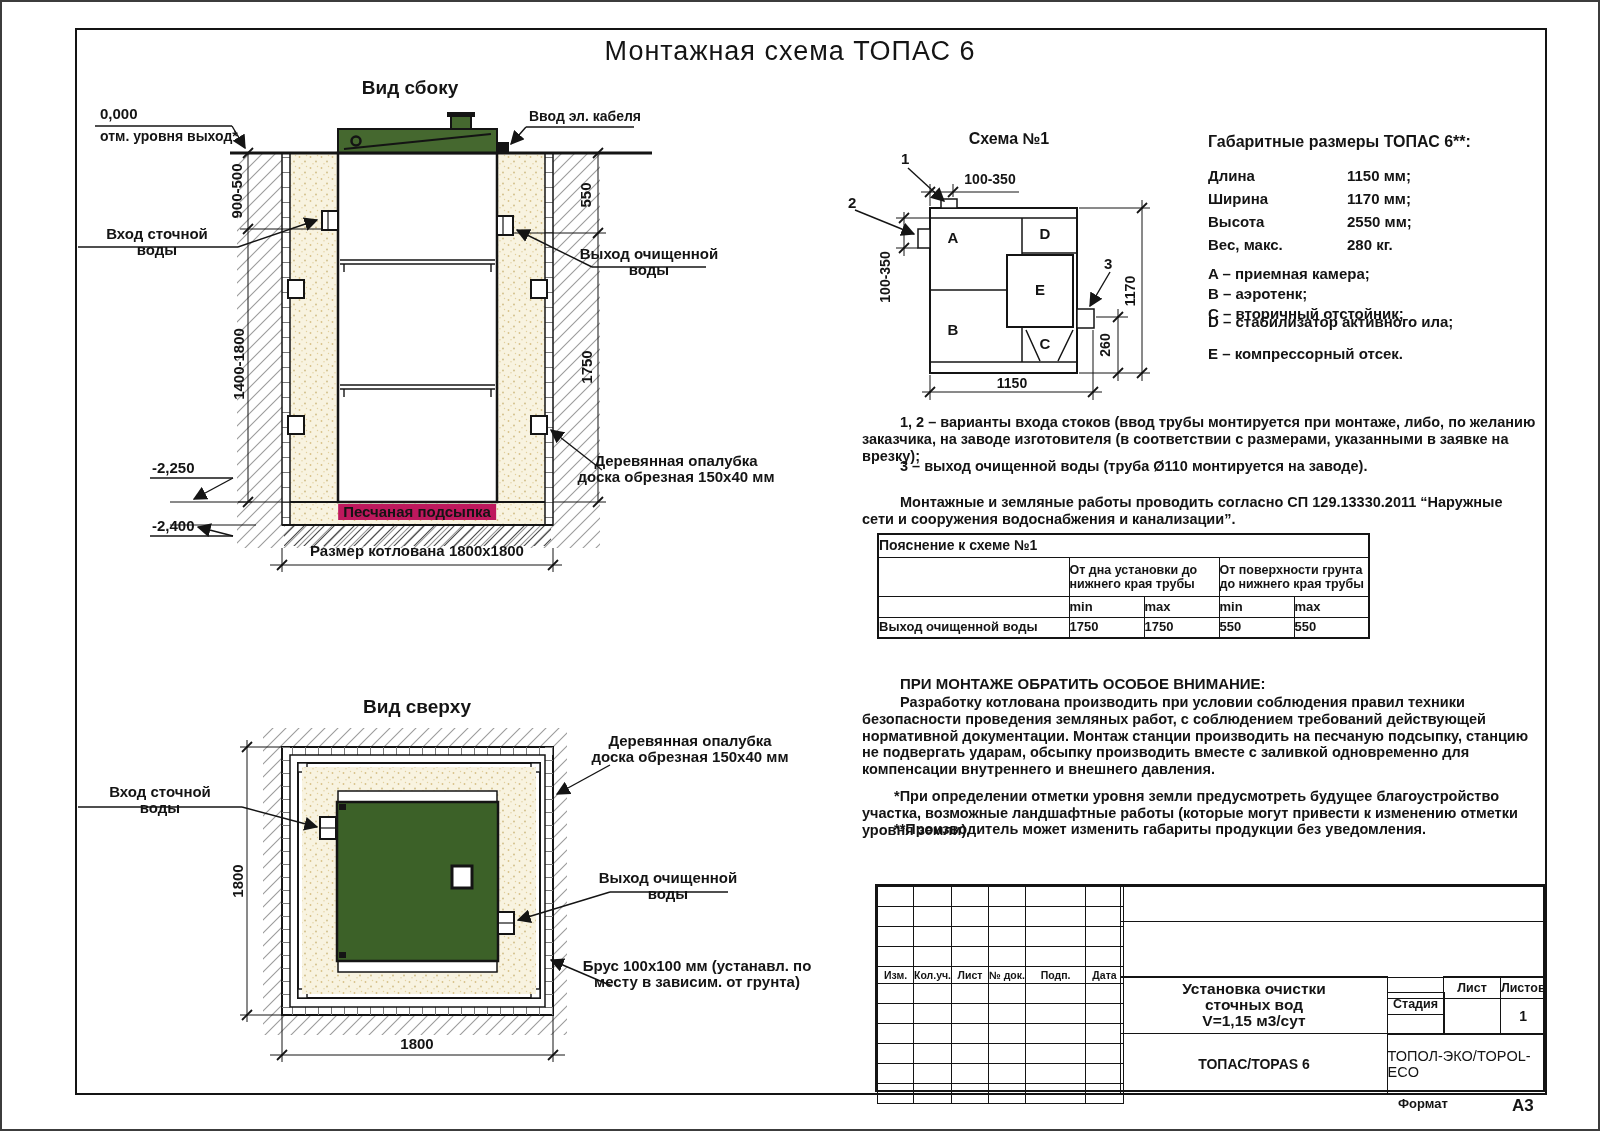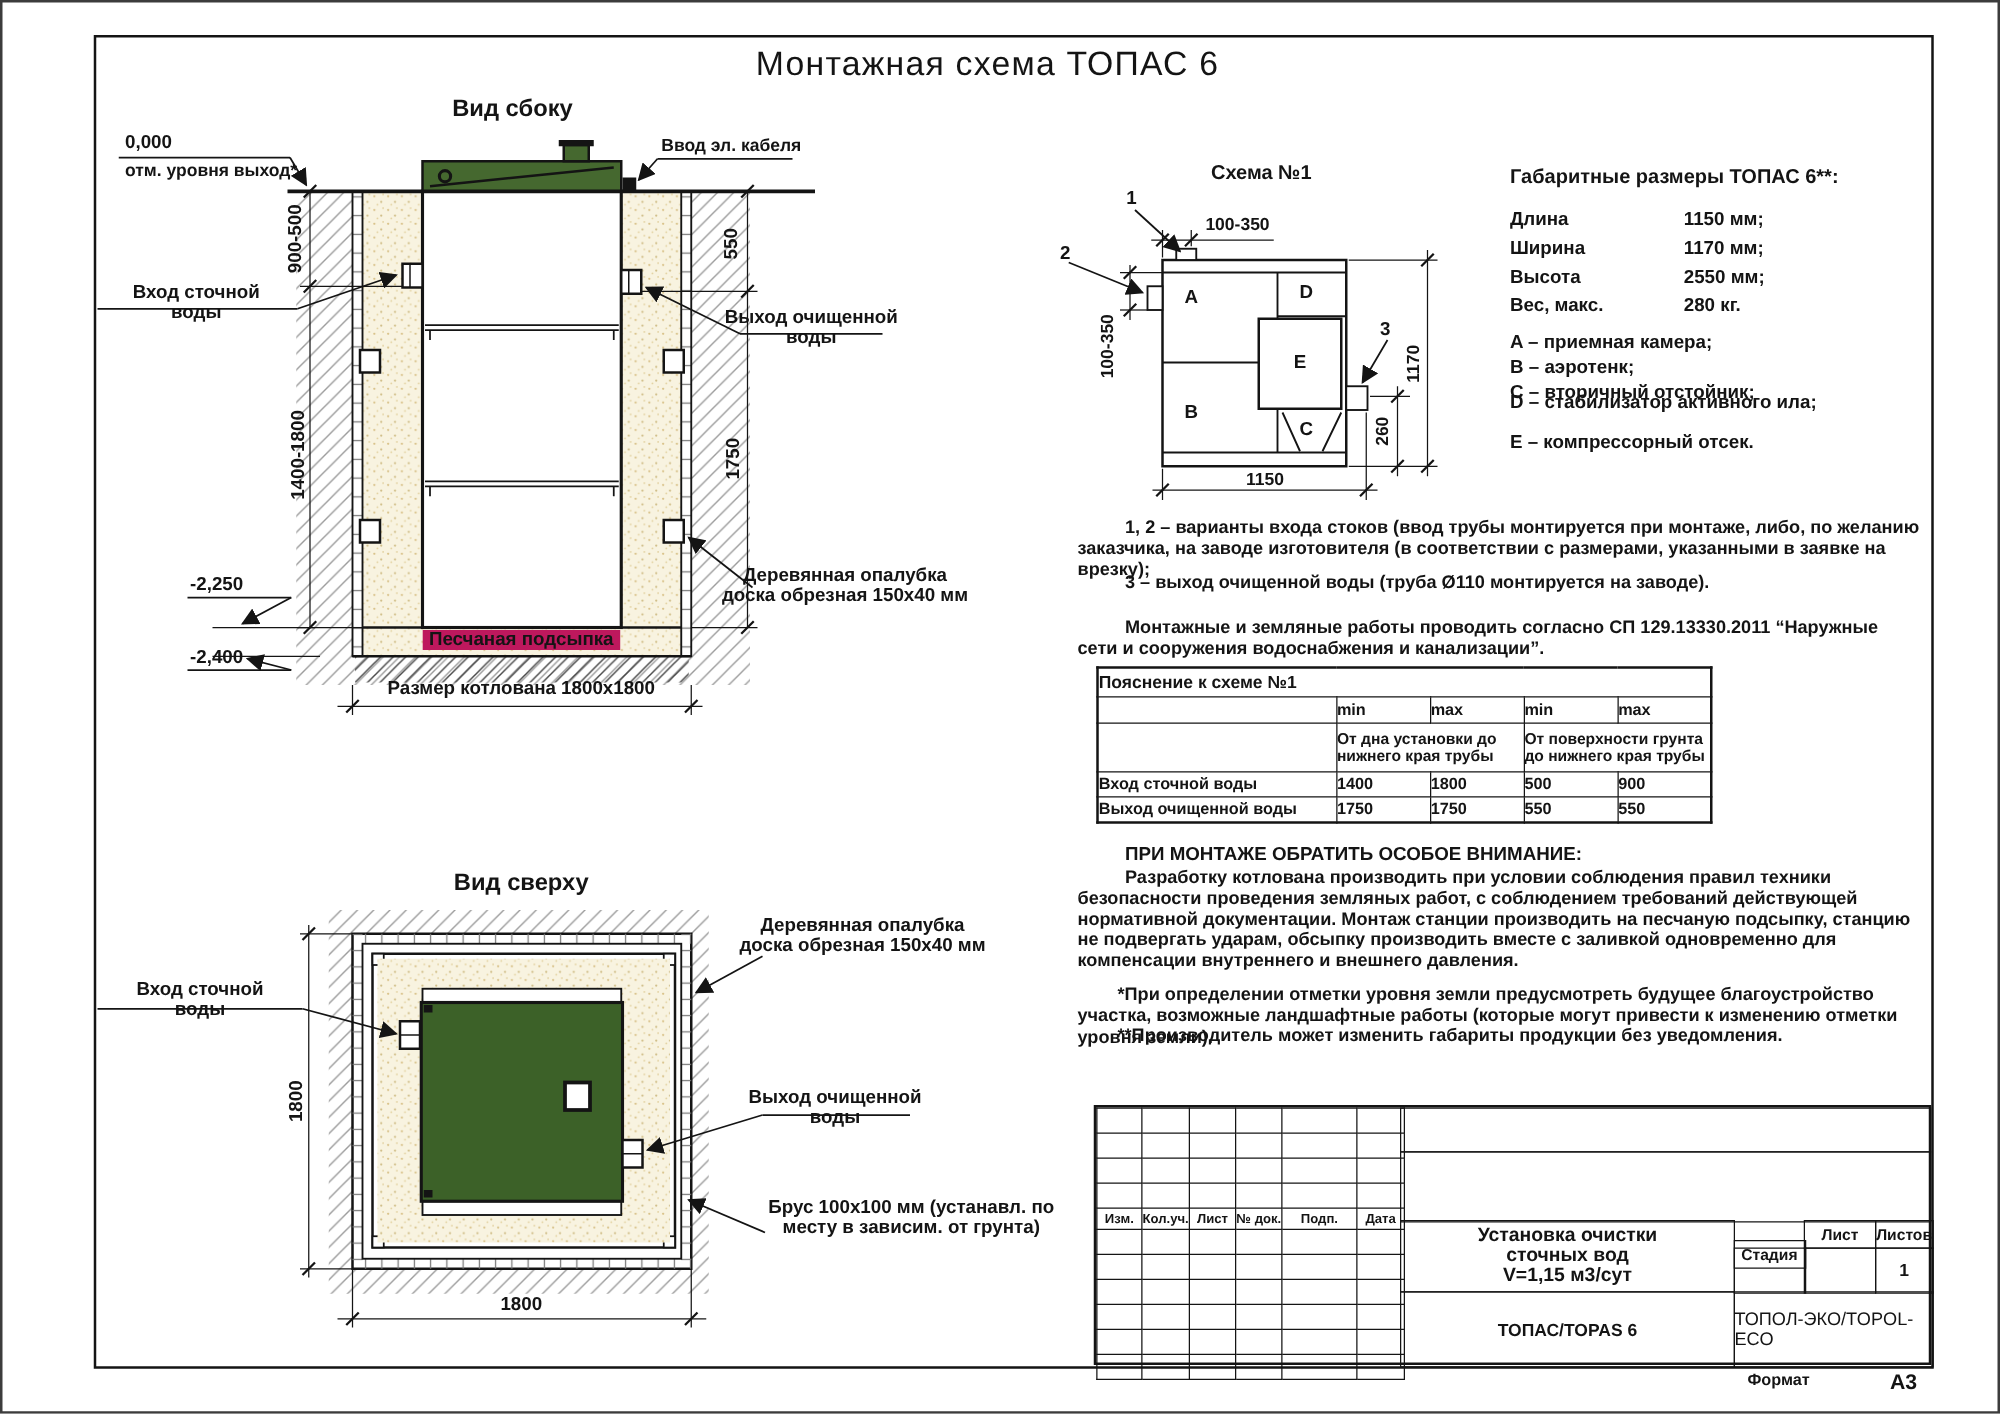--- a/index.html
+++ b/index.html
@@ -277,21 +277,21 @@
   <div class="lbl" style="left:152px;top:460px;">-2,250</div>
   <div class="lbl" style="left:152px;top:518px;">-2,400</div>
   <div class="lbl ctr" style="left:417px;top:504px;background:#be185d;padding:0 5px;">Песчаная подсыпка</div>
   <div class="lbl ctr" style="left:417px;top:543px;">Размер котлована 1800х1800</div>
   <div class="lbl ctr" style="left:676px;top:453px;"><span>Деревянная опалубка</span><br><span>доска обрезная 150х40 мм</span></div>
 
   <div class="lbl view-title ctr" style="left:417px;top:697px;">Вид сверху</div>
   <div class="lbl ctr" style="left:160px;top:784px;"><span>Вход сточной</span><br><span>воды</span></div>
   <div class="lbl ctr" style="left:668px;top:870px;"><span>Выход очищенной</span><br><span>воды</span></div>
   <div class="lbl ctr" style="left:690px;top:733px;"><span>Деревянная опалубка</span><br><span>доска обрезная 150х40 мм</span></div>
-  <div class="lbl ctr" style="left:697px;top:958px;margin-left:32px;"><span>Брус 100х100 мм (устанавл. по</span><br><span>месту в зависим. от грунта)</span></div>
+  <div class="lbl ctr" style="left:697px;top:958px;"><span>Брус 100х100 мм (устанавл. по</span><br><span>месту в зависим. от грунта)</span></div>
   <div class="lbl rot" style="left:238px;top:881px;">1800</div>
   <div class="lbl ctr" style="left:417px;top:1036px;">1800</div>
 
   <div class="lbl ctr" style="left:1009px;top:130px;font-size:16px;">Схема №1</div>
   <div class="lbl" style="left:901px;top:151px;">1</div>
   <div class="lbl" style="left:848px;top:195px;">2</div>
   <div class="lbl" style="left:1104px;top:256px;">3</div>
   <div class="lbl ctr small" style="left:990px;top:172px;">100-350</div>
   <div class="lbl rot small" style="left:886px;top:277px;">100-350</div>
   <div class="lbl rot small" style="left:1131px;top:291px;">1170</div>
@@ -328,37 +328,30 @@
         <col style="width:75px">
         <col style="width:75px">
         <col style="width:75px">
         <col style="width:75px">
       </colgroup>
     <tbody>
         <tr>
           <td colspan="5" class="et-title">Пояснение к схеме №1</td>
         </tr>
     <tr>
+      <td class="et-group"></td>
+      <td colspan="2" class="et-group">От дна установки до нижнего края трубы</td>
+      <td colspan="2" class="et-group">От поверхности грунта до нижнего края трубы</td>
+    </tr>
+    <tr>
       <td class="et-mm"></td>
       <td class="et-mm">min</td>
       <td class="et-mm">max</td>
       <td class="et-mm">min</td>
       <td class="et-mm">max</td>
-    </tr>
-    <tr>
-      <td class="et-group"></td>
-      <td colspan="2" class="et-group">От дна установки до нижнего края трубы</td>
-      <td colspan="2" class="et-group">От поверхности грунта до нижнего края трубы</td>
-    </tr>
-    <tr class="et-row">
-      <td>Вход сточной воды</td>
-      <td>1400</td>
-      <td>1800</td>
-      <td>500</td>
-      <td>900</td>
     </tr>
     <tr class="et-row">
       <td>Выход очищенной воды</td>
       <td>1750</td>
       <td>1750</td>
       <td>550</td>
       <td>550</td>
     </tr>
   </tbody>
     </table>

